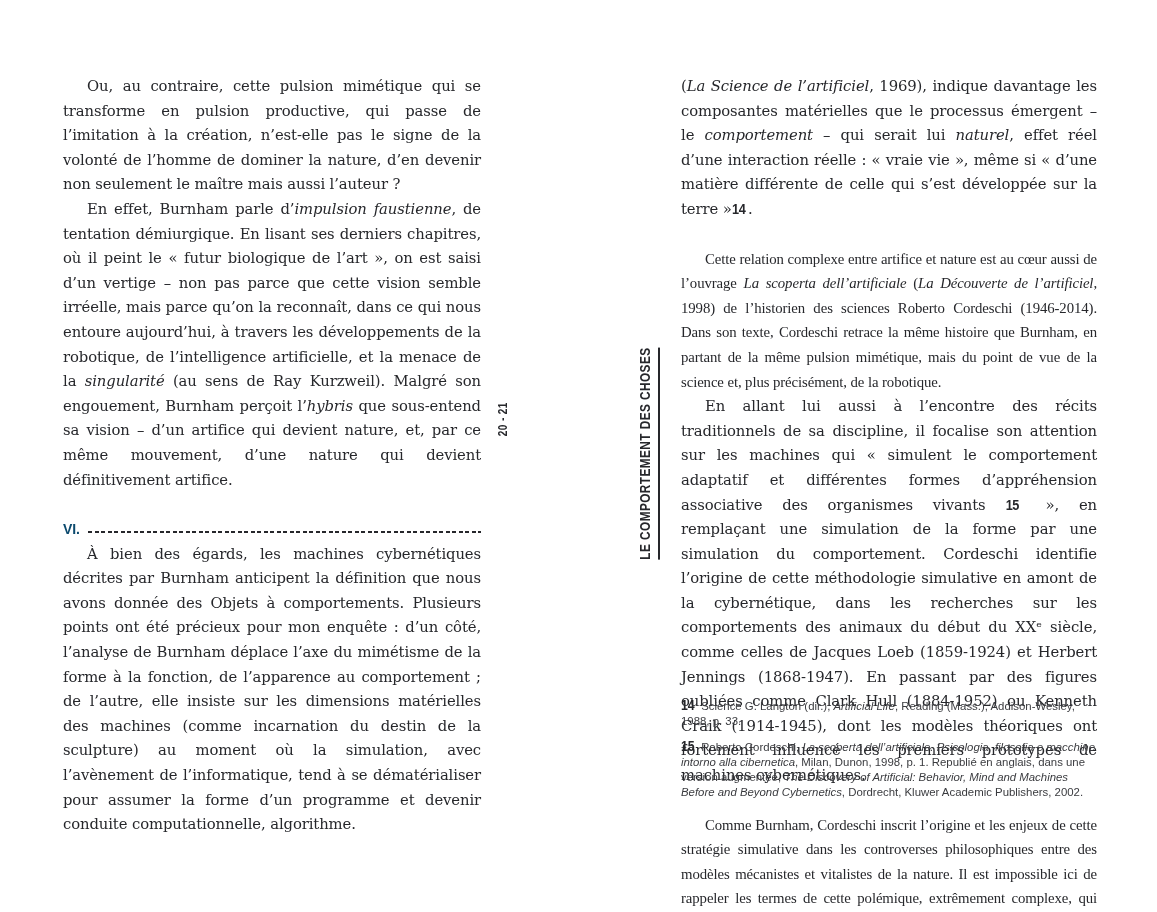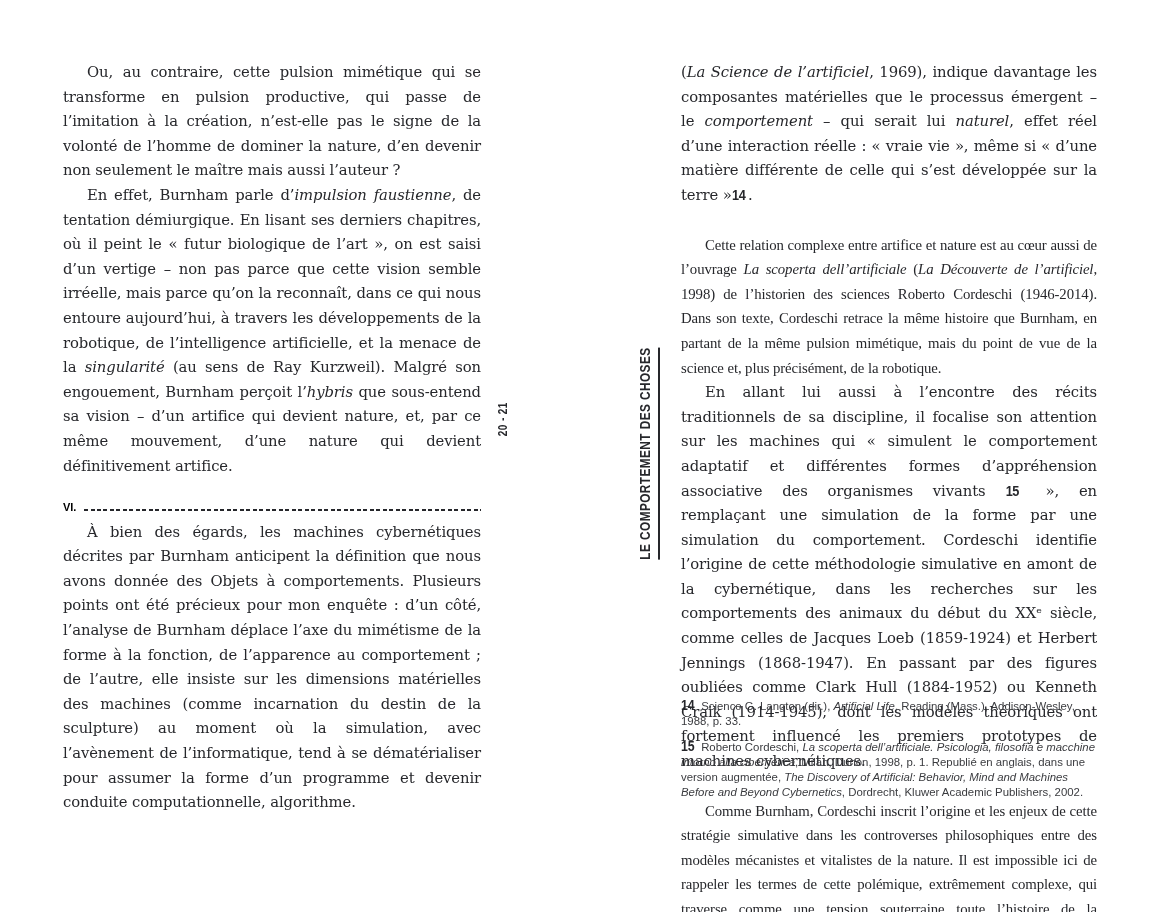--- a/index.html
+++ b/index.html
@@ -6,41 +6,41 @@
   body{
     width:1157px;height:912px;
     background:#ffffff;
     position:relative;
     overflow:hidden;
     font-family:"DejaVu Serif", serif;
     color:#26272b;
   }
   .page-col{
     position:absolute;
-    top:60px;
+    top:74px;
     font-size:14.8px;
     line-height:24.6px;
     text-align:justify;
     letter-spacing:-0.1px;
     hyphens:auto;
   }
   #left-col{left:63px;width:418px;}
   #right-col{left:681px;width:416px;}
   p.para{margin:0;}
   p.para.indent{text-indent:24px;}
   p.para.gap{margin-top:25px;font-family:Liberation Serif, serif;}
   .section-heading{
     display:flex;
     align-items:baseline;
-    margin-top:17px;
+    margin-top:25px;
     height:24.6px;
     font-family:"Liberation Sans", sans-serif;
     font-weight:700;
-    font-size:11px;
-    color:#000000;
+    font-size:14px;
+    color:#0c4a6e;
   }
   .sh-rule{
     flex:1;
     height:2px;
     margin-left:8px;
     align-self:center;
     margin-top:6px;
     background:repeating-linear-gradient(90deg,#26272b 0 4px,transparent 4px 6.5px);
   }
   .fnref{

